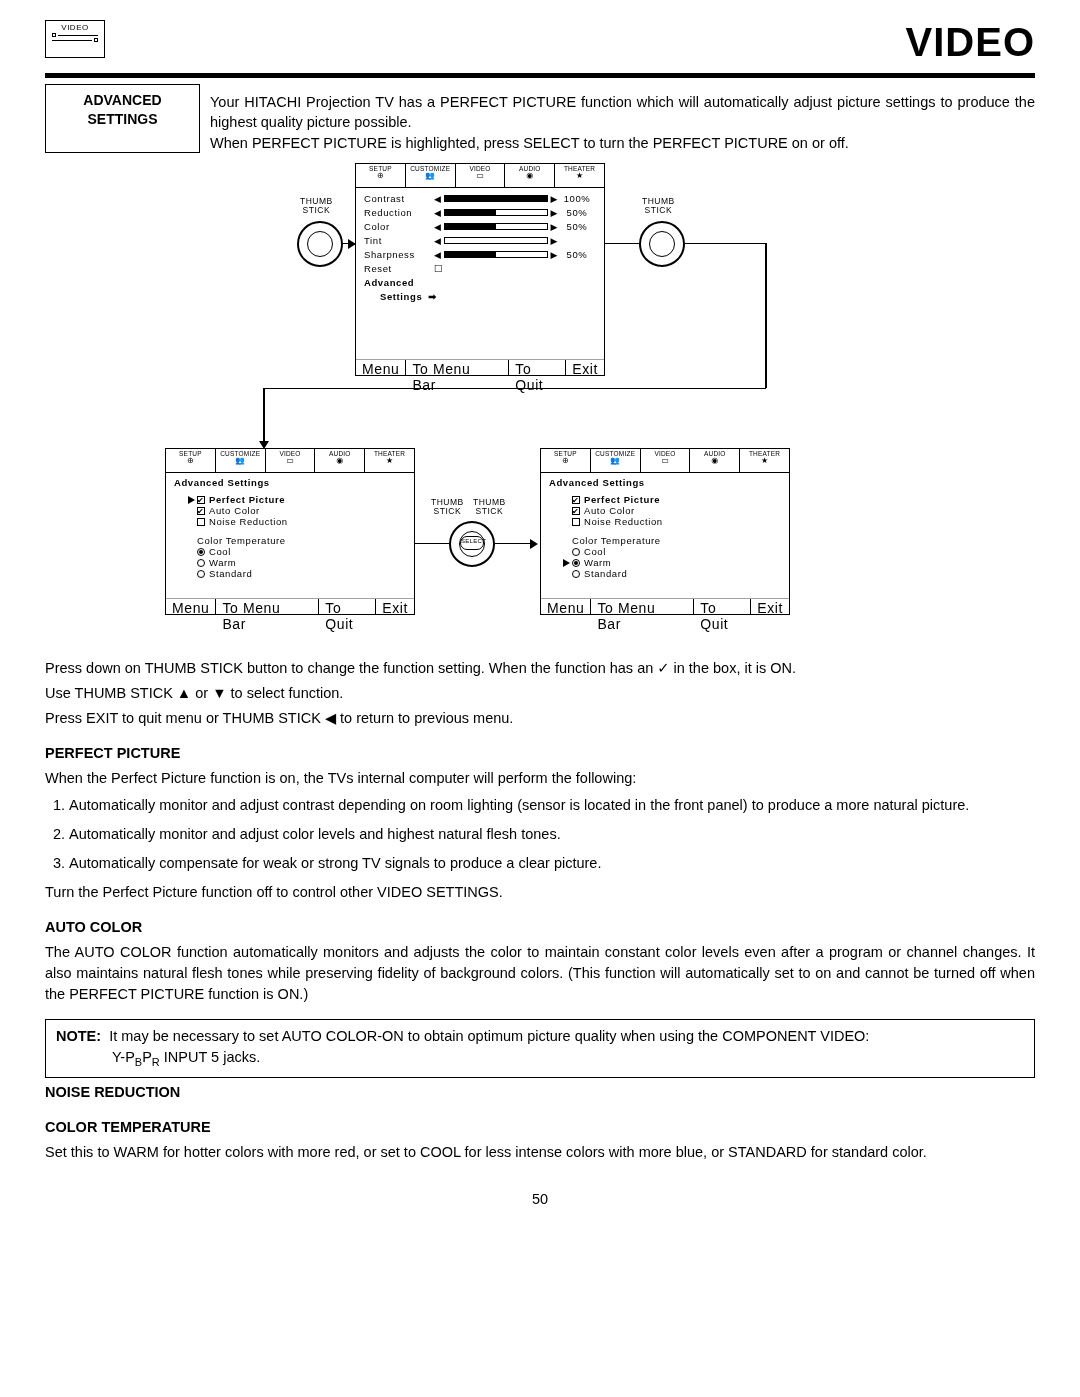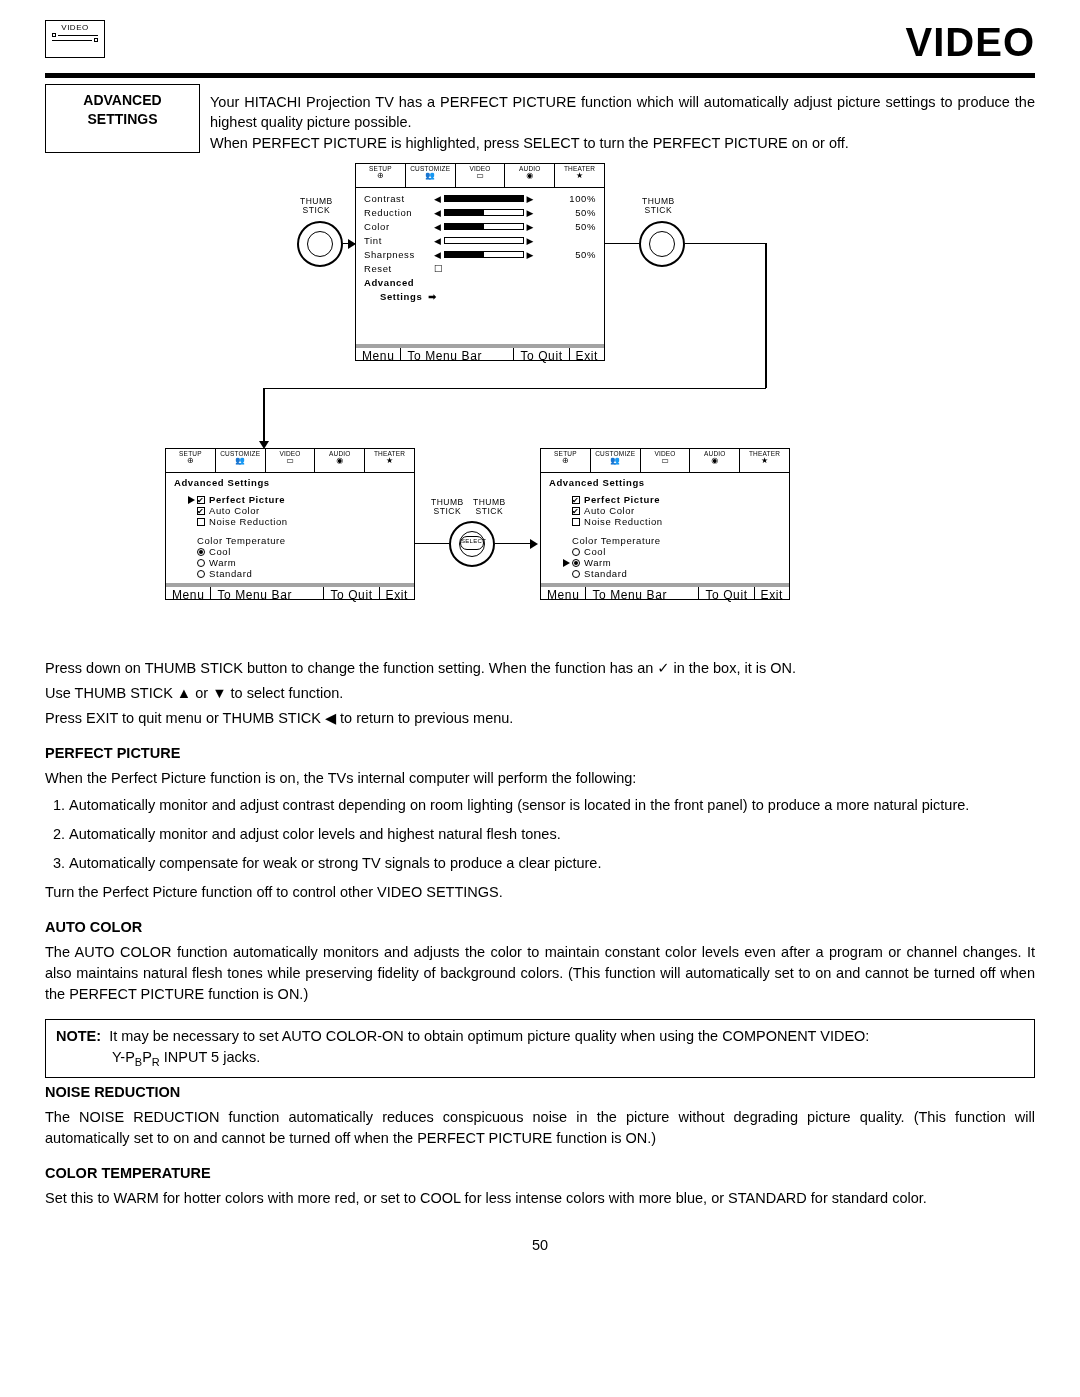--- a/index.html
+++ b/index.html
@@ -54,22 +54,22 @@
   .tab { flex:1; border-right:1px solid #000; font-size:7px; text-align:center; padding-top:1px; position:relative;}
   .tab:last-child{border-right:none;}
   .tab .tl{font-size:6.5px; letter-spacing:.2px;}
   .tab .glyph{font-size:8px; line-height:1;}
   .panel-body { padding: 4px 8px; font-size:9.5px; letter-spacing:.6px; }
   .row { display:flex; align-items:center; height:14px; }
   .row .label{ width:70px; }
   .row .slider { flex:1; display:flex; align-items:center; }
   .row .slider .tri-l, .row .slider .tri-r{font-size:9px;}
   .row .slider .track{flex:1; height:7px; background:#000; margin:0 2px; position:relative;}
-  .row .pct{width:38px; text-align:right;margin-left:24px;}
-  .panel-foot{display:flex;border-top:4px solid #a3a3a3;font-size:12px;height:16px;letter-spacing:.6px;}
+  .row .pct{width:38px; text-align:center;}
+  .panel-foot{display:flex;border-top:1px solid #a3a3a3;font-size:14px;height:16px;letter-spacing:.6px;margin-top:15px;}
   .panel-foot div{padding:1px 6px;}
   .panel-foot .sep{border-right:1px solid #000;}
   .panel-foot .sp{flex:1;}
 
   .thumb-circle{
     position:absolute; width:46px; height:46px; border:2px solid #000; border-radius:50%;
   }
   .thumb-circle::after{
     content:""; position:absolute; inset:8px; border:1.5px solid #000; border-radius:50%;
   }
@@ -356,19 +356,18 @@
 
   <p class="sec-head">AUTO COLOR</p>
   <p style="text-align:justify;">The AUTO COLOR function automatically monitors and adjusts the color to maintain constant color levels even after a program or channel changes. It also maintains natural flesh tones while preserving fidelity of background colors. (This function will automatically set to on and cannot be turned off when the PERFECT PICTURE function is ON.)</p>
 
   <div class="note-box">
     <b>NOTE:</b>&nbsp;&nbsp;<span>It may be necessary to set AUTO COLOR-ON to obtain optimum picture quality when using the COMPONENT VIDEO:</span><br>
     <span style="margin-left:56px;"><span>Y-P</span><span class="sub">B</span>P<span class="sub">R</span><span> INPUT 5 jacks.</span></span>
   </div>
 
   <p class="sec-head" style="margin-top:4px;">NOISE REDUCTION</p>
-  <p style="text-align:justify;">The NOISE REDUCTION function automatically reduces conspicuous noise in the picture without degrading picture quality. (This function will automatically set to on and cannot be turned off when the PERFECT PICTURE function is ON.)</p>
 
   <p class="sec-head">COLOR TEMPERATURE</p>
   <p style="text-align:justify;">Set this to WARM for hotter colors with more red, or set to COOL for less intense colors with more blue, or STANDARD for standard color.</p>
 </div>
 
 <div class="page-num">50</div>
 
 </body></html>

